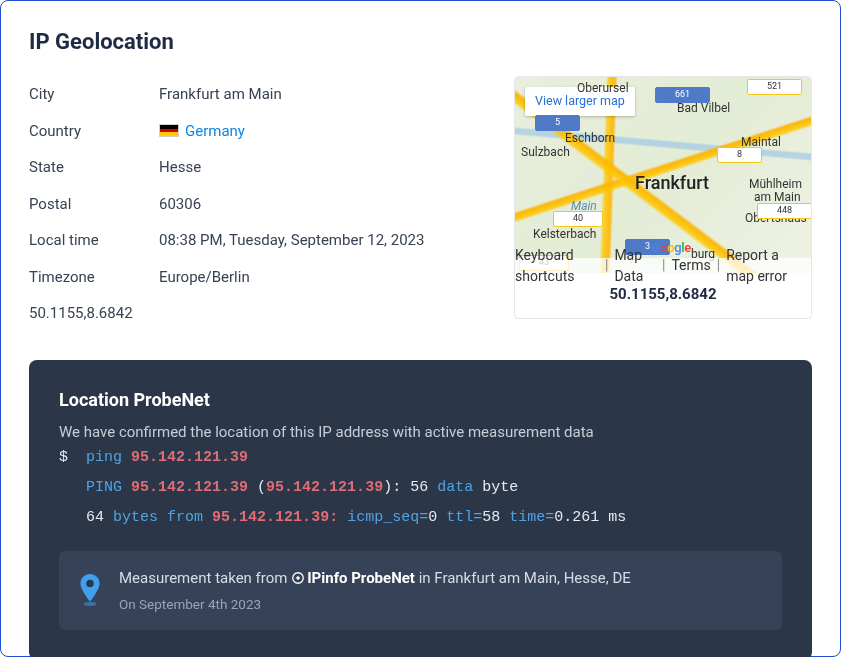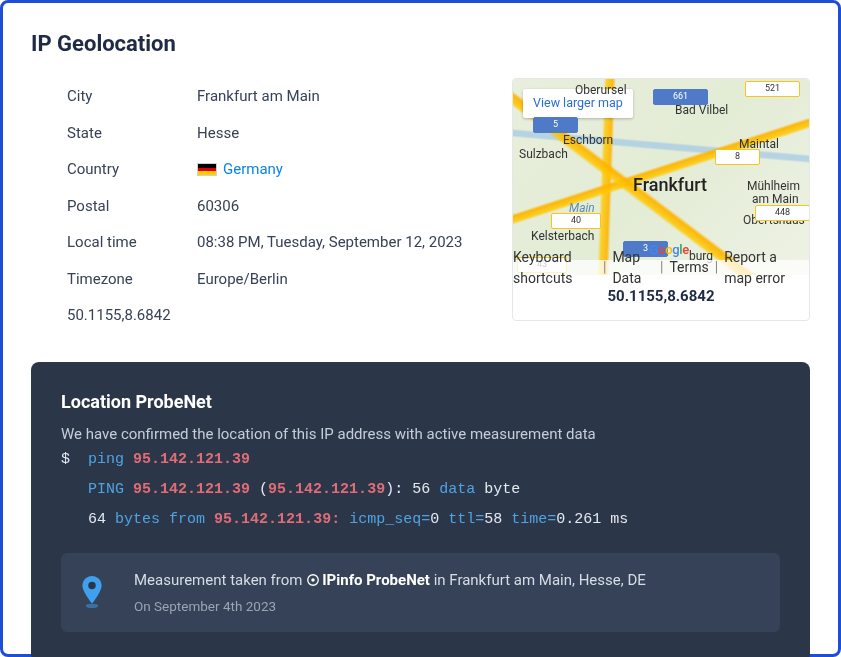--- a/index.html
+++ b/index.html
@@ -6,38 +6,37 @@
   body {
     font-family: -apple-system, BlinkMacSystemFont, "Segoe UI", Roboto, "Helvetica Neue", Arial, sans-serif;
     background: #fff;
     color: #1e2a3b;
     font-size: 15px;
     line-height: 1.5;
   }
   .card {
     width: 841px;
     height: 657px;
-    border: 3px solid #1d4ed8;
+    border: 1px solid #1d4ed8;
     border-radius: 8px;
     padding: 24px 28px 28px 28px;
   }
   .section-title {
     font-size: 22px;
     font-weight: 700;
     color: #1f2a44;
     margin-bottom: 18px;
   }
   .top-row {
     display: flex;
     gap: 28px;
     align-items: flex-start;
   }
   .geo-table {
     flex: 1;
-    margin-left: 36px;
   }
   .geo-row {
     display: flex;
     padding: 7px 0;
   }
   .geo-label {
     width: 130px;
     color: #374255;
   }
   .geo-value {
@@ -174,21 +173,21 @@
   .t-num   { color: #e5e9f0; }
   .t-plain { color: #e5e9f0; }
   .t-prompt{ color: #e5e9f0; }
 
   .meas-box {
     margin-top: 18px;
     background: #354257;
     border-radius: 6px;
     padding: 16px 18px;
     display: flex;
-    gap: 29px;
+    gap: 16px;
     align-items: center;
   }
   .pin-icon svg { display: block; }
   .meas-text-1 { color: #d7dde6; font-size: 15px; }
   .meas-text-1 b { color: #fff; font-weight: 700; }
   .meas-text-2 { color: #9aa4b2; font-size: 13.5px; margin-top: 2px; }
   .probe-ico { display: inline-block; vertical-align: -2px; margin-right: 2px; }
 </style>
 </head>
 <body>
@@ -198,29 +197,29 @@
   <h2 class="section-title">IP Geolocation</h2>
 
   <div class="top-row">
 
     <div class="geo-table">
       <div class="geo-row">
         <div class="geo-label">City</div>
         <div class="geo-value">Frankfurt am Main</div>
       </div>
       <div class="geo-row">
-        <div class="geo-label">State</div>
-        <div class="geo-value">Hesse</div>
-      </div>
-      <div class="geo-row">
         <div class="geo-label">Country</div>
         <div class="geo-value country-val">
           <span class="flag"></span>
           <a class="country-link">Germany</a>
         </div>
+      </div>
+      <div class="geo-row">
+        <div class="geo-label">State</div>
+        <div class="geo-value">Hesse</div>
       </div>
       <div class="geo-row">
         <div class="geo-label">Postal</div>
         <div class="geo-value">60306</div>
       </div>
       <div class="geo-row">
         <div class="geo-label">Local time</div>
         <div class="geo-value">08:38 PM, Tuesday, September 12, 2023</div>
       </div>
       <div class="geo-row">

